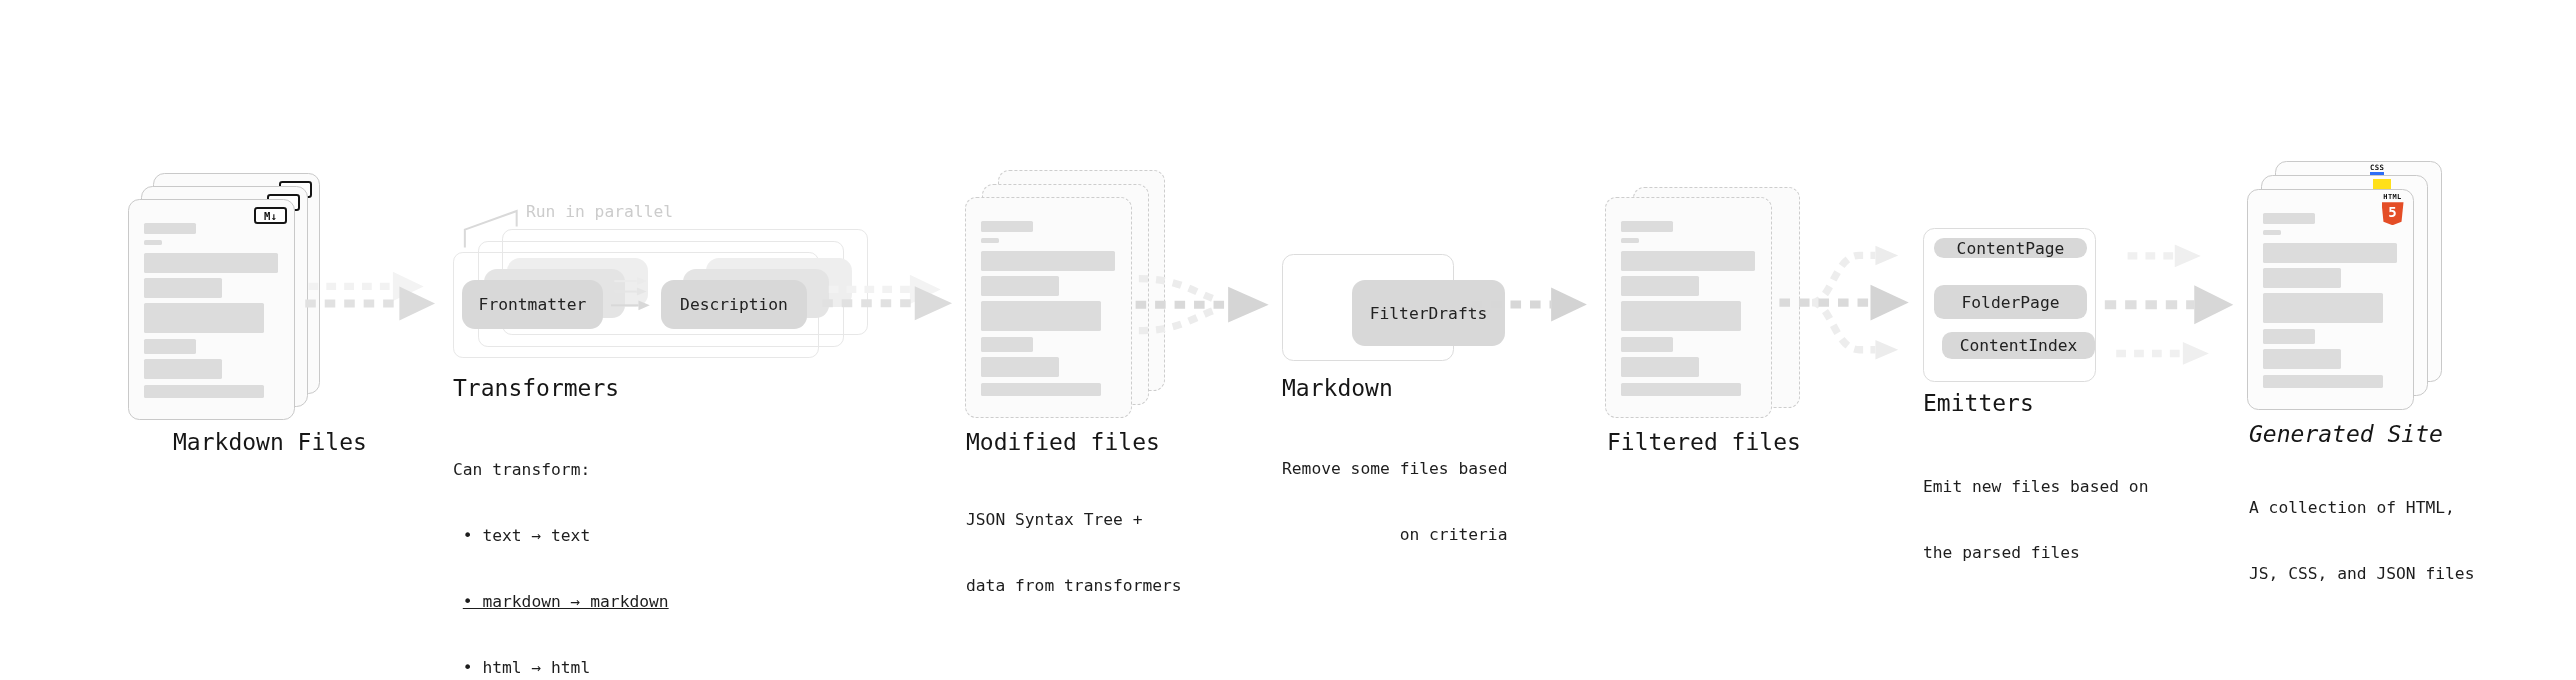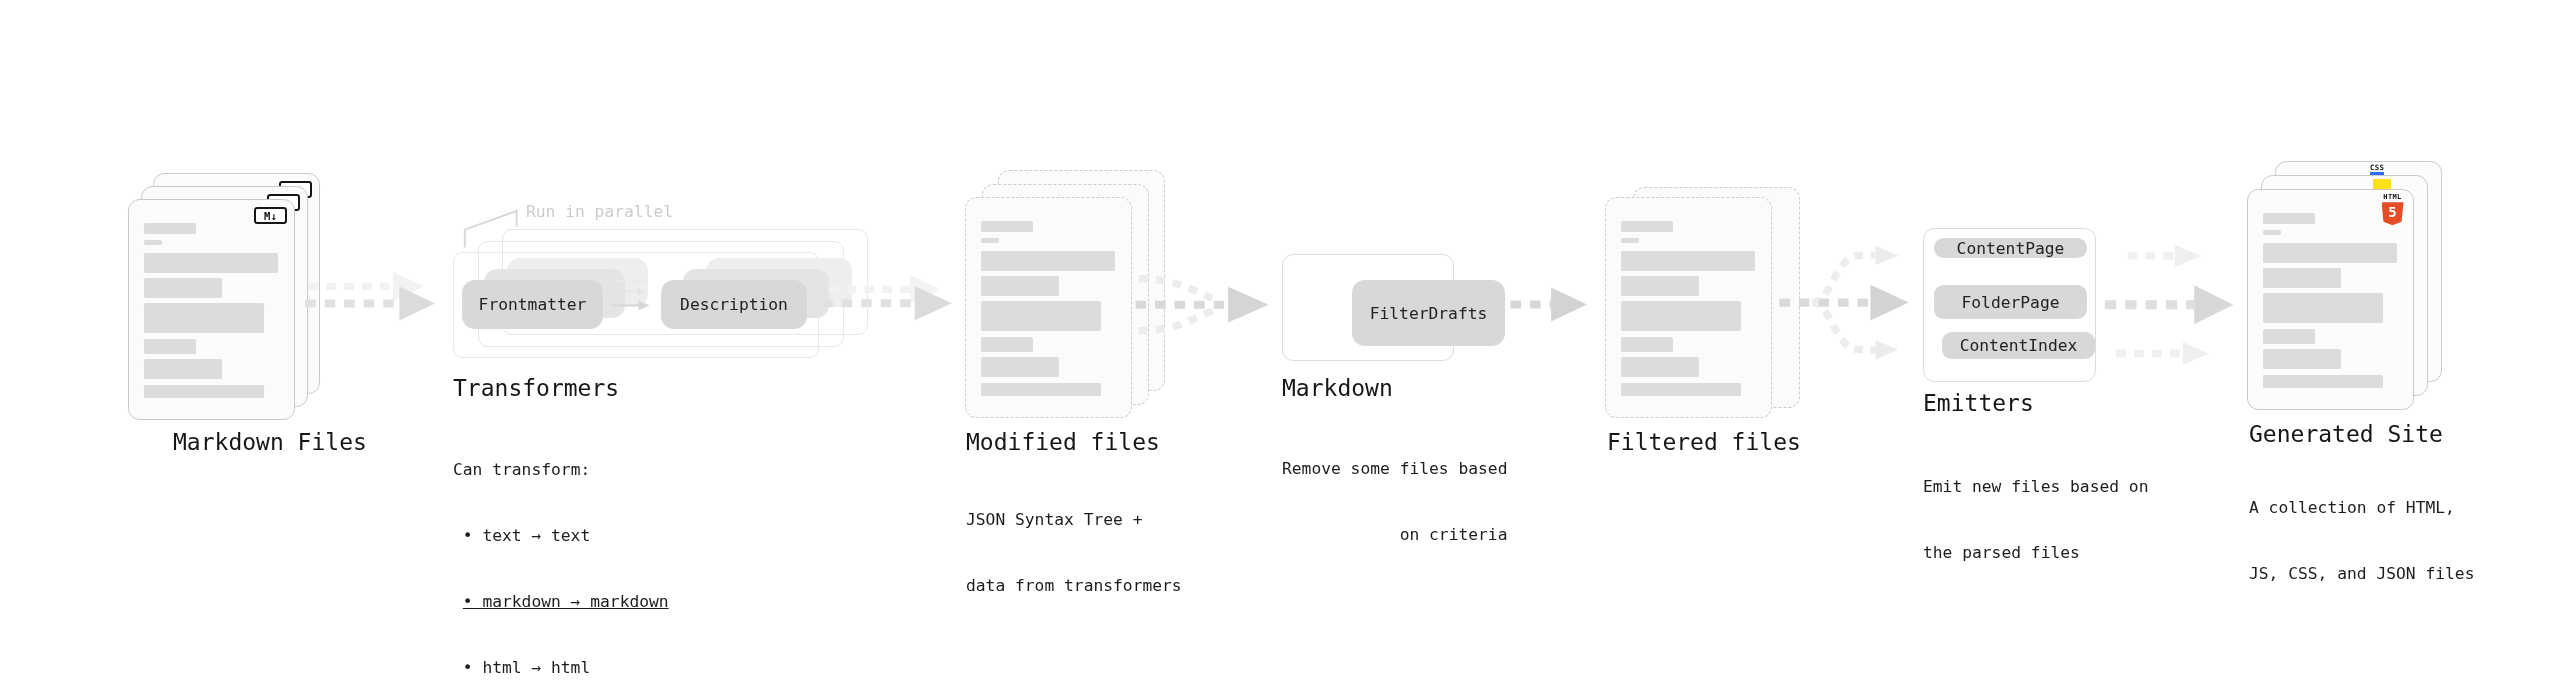--- a/index.html
+++ b/index.html
@@ -256,21 +256,21 @@
         <div class="bar b1"></div>
         <div class="bar b2"></div>
         <div class="bar b3"></div>
         <div class="bar b4"></div>
         <div class="bar b5"></div>
         <div class="bar b6"></div>
         <div class="bar b7"></div>
         <div class="bar b8"></div>
       </div>
     </div>
-    <div class="stage-label" style="left:2249px;top:421px;">Generated Site</div>
+    <div class="stage-label" style="left:2249px;top:421px;font-style:italic;">Generated Site</div>
     <div class="stage-caption" style="left:2249px;top:453px;">
       <div>A collection of HTML,</div>
       <div>JS, CSS, and JSON files</div>
     </div>
   </div>
 
 </div>
 
 
 </body></html>

